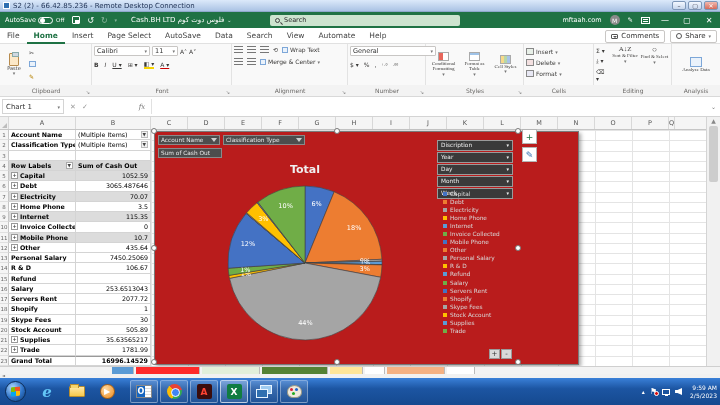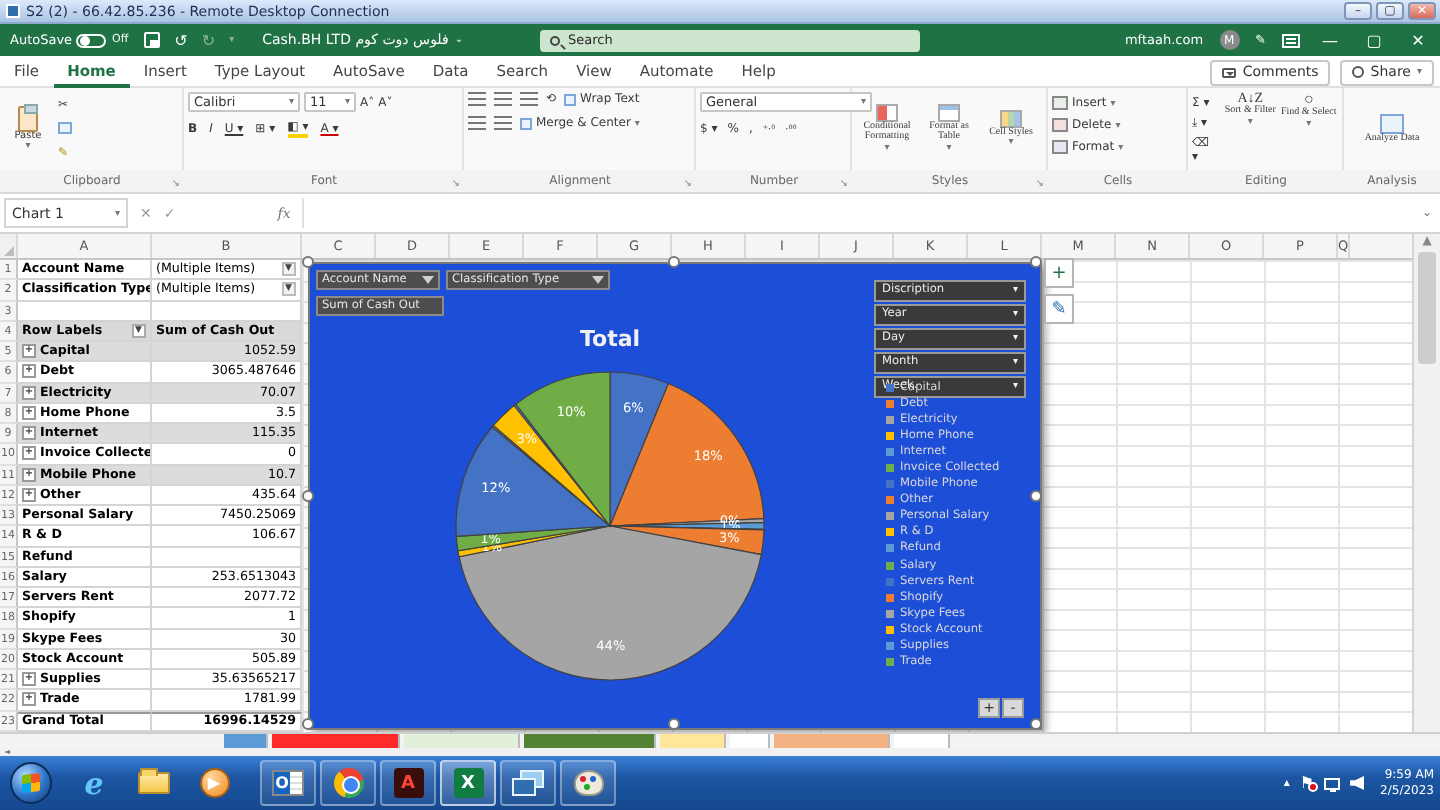--- a/index.html
+++ b/index.html
@@ -115,21 +115,21 @@
   .expand { width:7px; height:7px; border:1px solid #999; background:#fff; font-size:5px; line-height:5px;
     text-align:center; color:#444; margin-right:2px; flex:none; }
   .funnel { margin-left:auto; font-size:4.5px; color:#444; border:1px solid #bbb; background:#f2f2f2; padding:0 1px; line-height:5px; }
   .ddbox { margin-left:auto; font-size:4.5px; color:#444; border:1px solid #aaa; background:#fff; padding:0 1px; line-height:5px; }
 
   .vscroll { position:absolute; left:706px; top:117px; width:14px; height:249px; background:#f1f1f1; border-left:1px solid #d4d4d4;
     font-size:6px; color:#888; text-align:center; }
   .vthumb { margin:2px 2px; height:56px; background:#cdcdcd; border-radius:2px; }
 
   
-  .chart { position:absolute; left:154px; top:131px; width:367px; height:234px; background:#1d4ed8;
+  .chart { position:absolute; left:154px; top:131px; width:425px; height:234px; background:#b91c1c;
     border:1px solid #7a7a7a; box-shadow:2px 2px 4px rgba(0,0,0,.35); }
   .cfield { position:absolute; background:#4d4d4d; border:1px solid #8a8a8a; color:#e8e8e8; font-size:5.8px;
     height:10px; display:flex; align-items:center; justify-content:space-between; padding:0 2px; }
   .cfunnel { width:0; height:0; border-left:3px solid transparent; border-right:3px solid transparent;
     border-top:4px solid #cfcfcf; margin-left:2px; }
   .ctitle { position:absolute; left:100px; top:31px; width:100px; text-align:center; color:#f0f0f0;
     font-size:11px; font-weight:bold; }
   .axisbtn { position:absolute; left:282px; width:76px; height:10.5px; background:#3a3a3a; border:1px solid #9a9a9a;
     color:#efefef; font-size:5.8px; display:flex; align-items:center; justify-content:space-between; padding:0 3px; }
   .legend { position:absolute; left:288px; top:58px; width:78px; }
@@ -236,21 +236,21 @@
       <span class="win-glyph">▢</span>
       <span class="win-glyph">✕</span>
     </span>
   </div>
 
   <div class="tab-row">
     <span id="rtabs" style="display:flex">
         <span class="rtab">File</span>
         <span class="rtab active">Home</span>
         <span class="rtab">Insert</span>
-        <span class="rtab">Type Layout</span>
+        <span class="rtab">Page Select</span>
         <span class="rtab">AutoSave</span>
         <span class="rtab">Data</span>
         <span class="rtab">Search</span>
         <span class="rtab">View</span>
         <span class="rtab">Automate</span>
         <span class="rtab">Help</span>
       </span>
     <span class="tabrow-right">
       <span class="pill-btn">
         <span class="bubble"></span>

